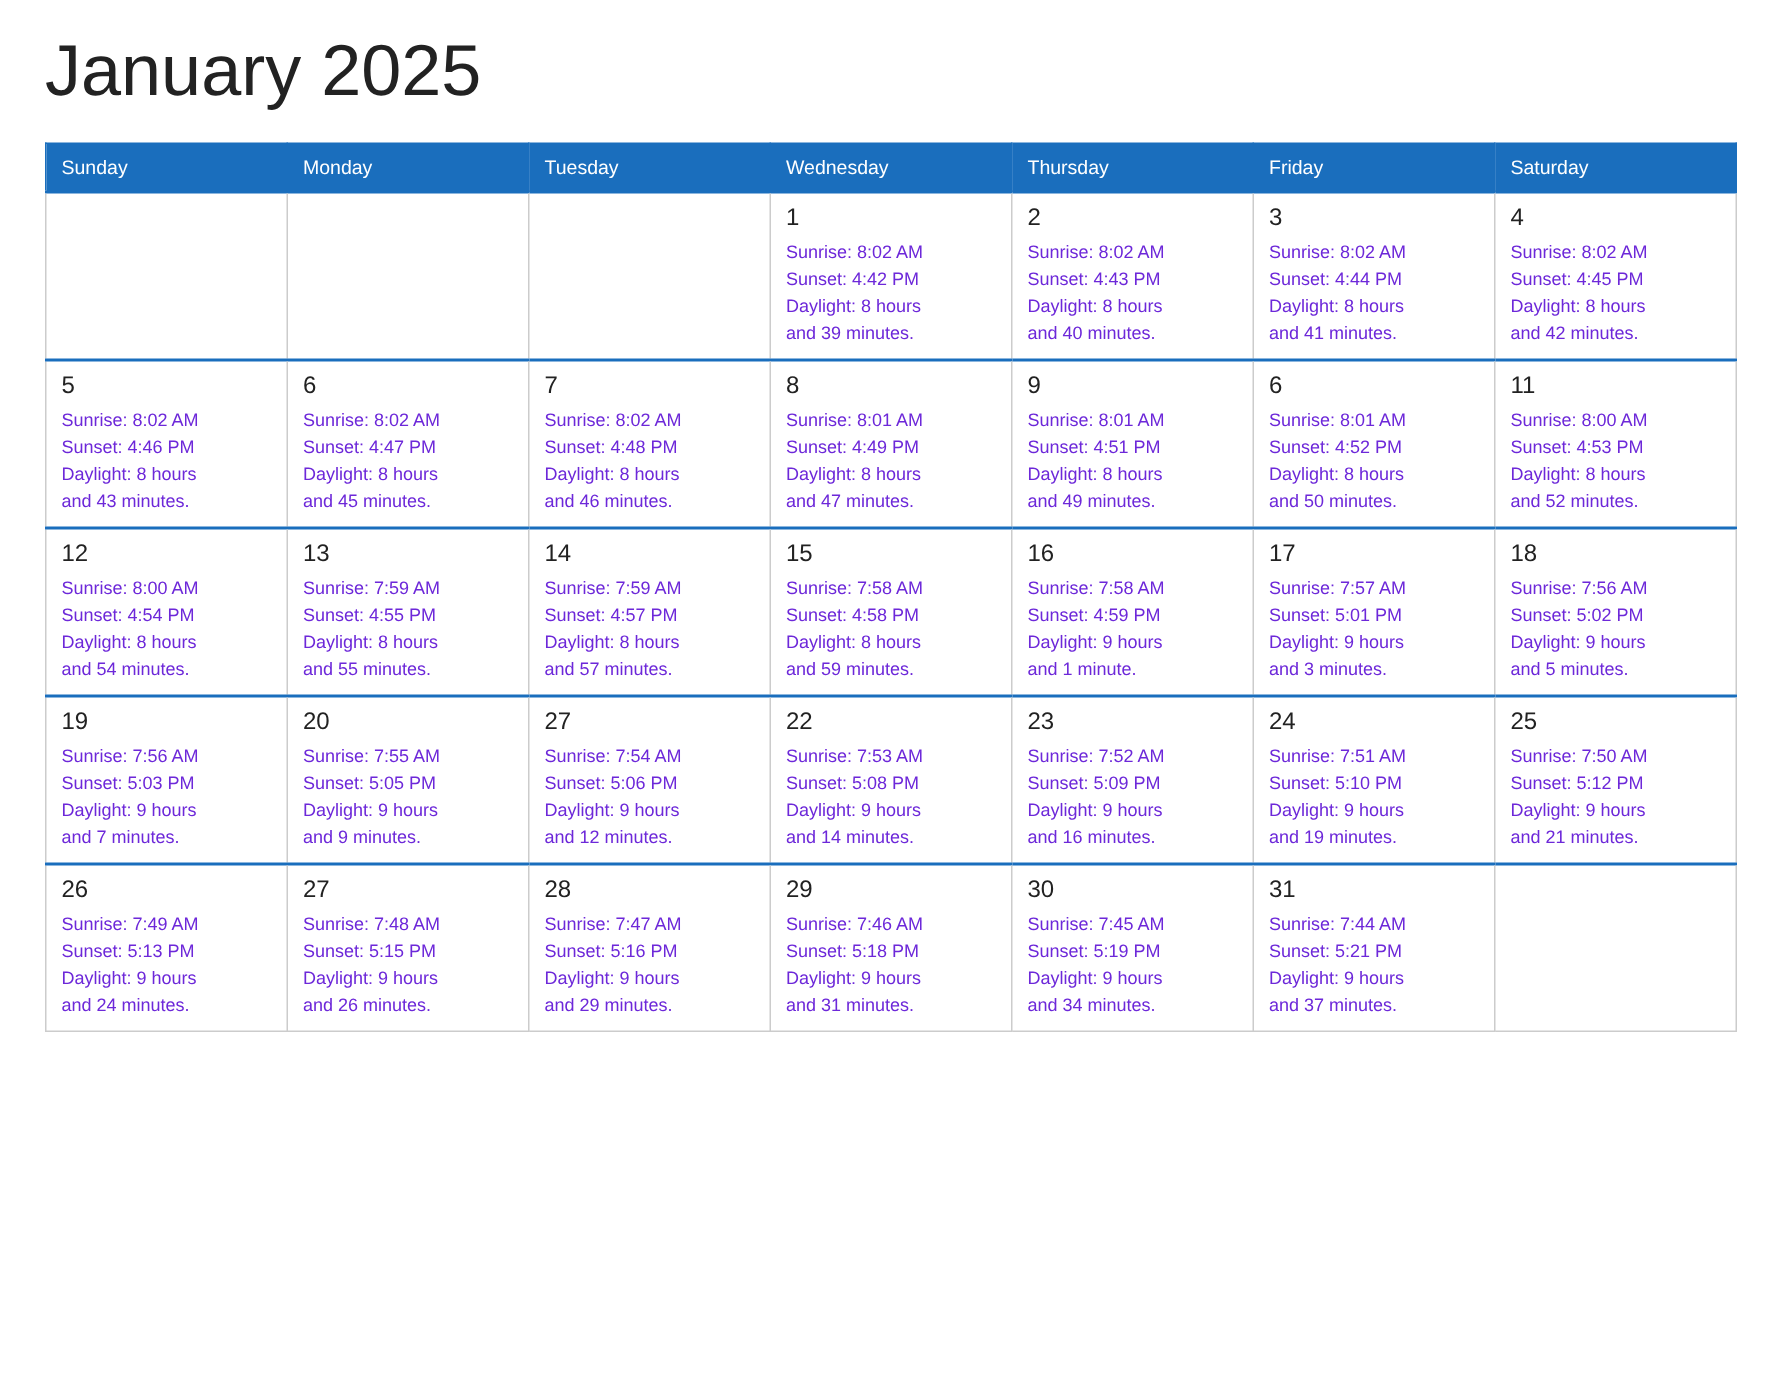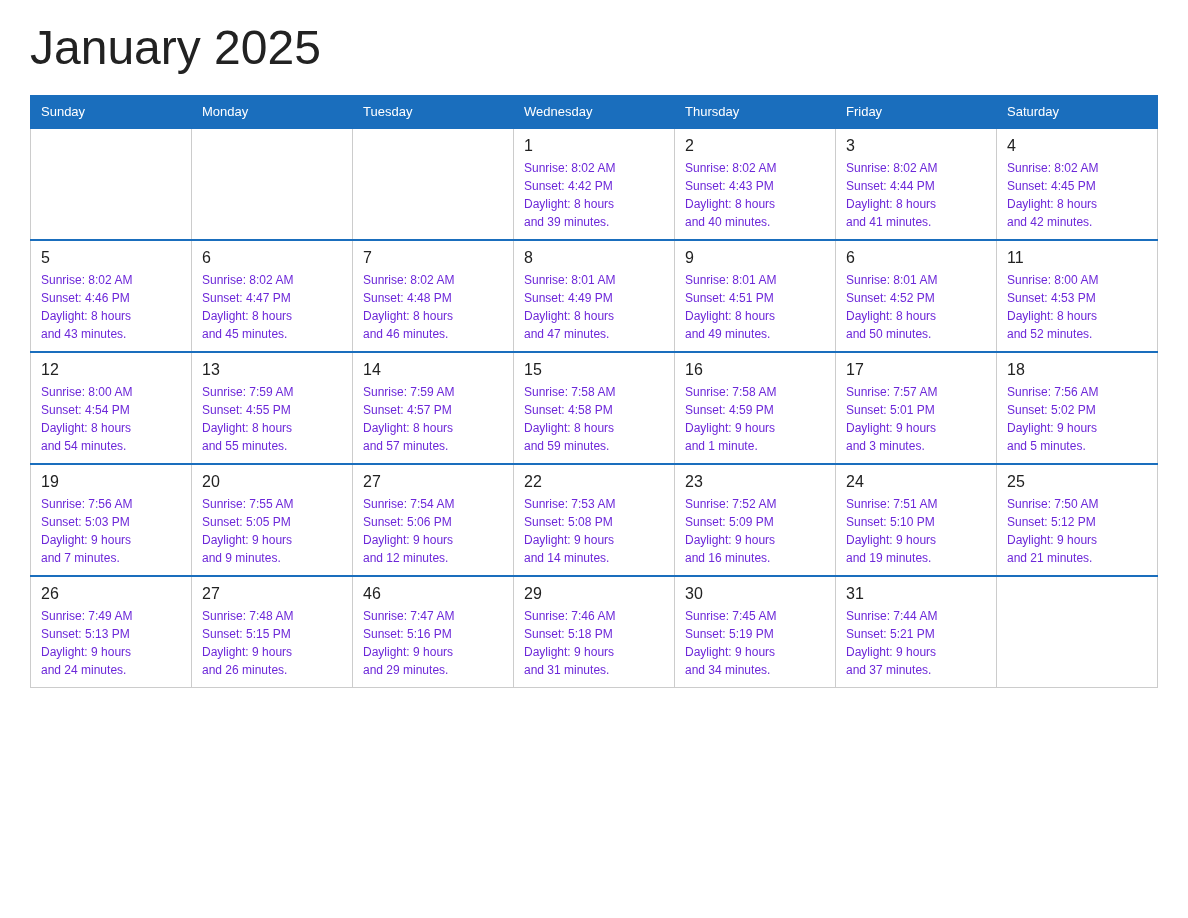--- a/index.html
+++ b/index.html
@@ -219,21 +219,21 @@
       <tr>
         <td>
           <span class="day-number">26</span>
           <div class="day-info">Sunrise: 7:49 AM<br>Sunset: 5:13 PM<br>Daylight: 9 hours<br>and 24 minutes.</div>
         </td>
         <td>
           <span class="day-number">27</span>
           <div class="day-info">Sunrise: 7:48 AM<br>Sunset: 5:15 PM<br>Daylight: 9 hours<br>and 26 minutes.</div>
         </td>
         <td>
-          <span class="day-number">46</span>
+          <span class="day-number">28</span>
           <div class="day-info">Sunrise: 7:47 AM<br>Sunset: 5:16 PM<br>Daylight: 9 hours<br>and 29 minutes.</div>
         </td>
         <td>
           <span class="day-number">29</span>
           <div class="day-info">Sunrise: 7:46 AM<br>Sunset: 5:18 PM<br>Daylight: 9 hours<br>and 31 minutes.</div>
         </td>
         <td>
           <span class="day-number">30</span>
           <div class="day-info">Sunrise: 7:45 AM<br>Sunset: 5:19 PM<br>Daylight: 9 hours<br>and 34 minutes.</div>
         </td>

